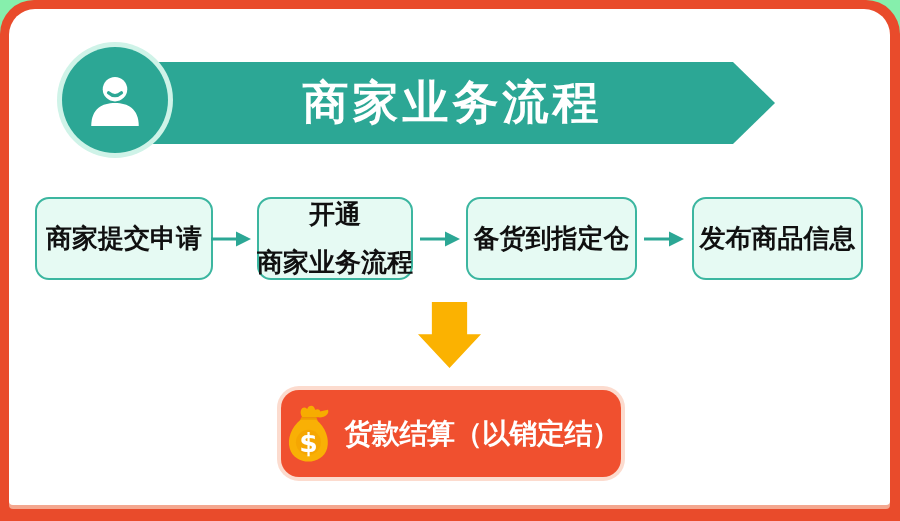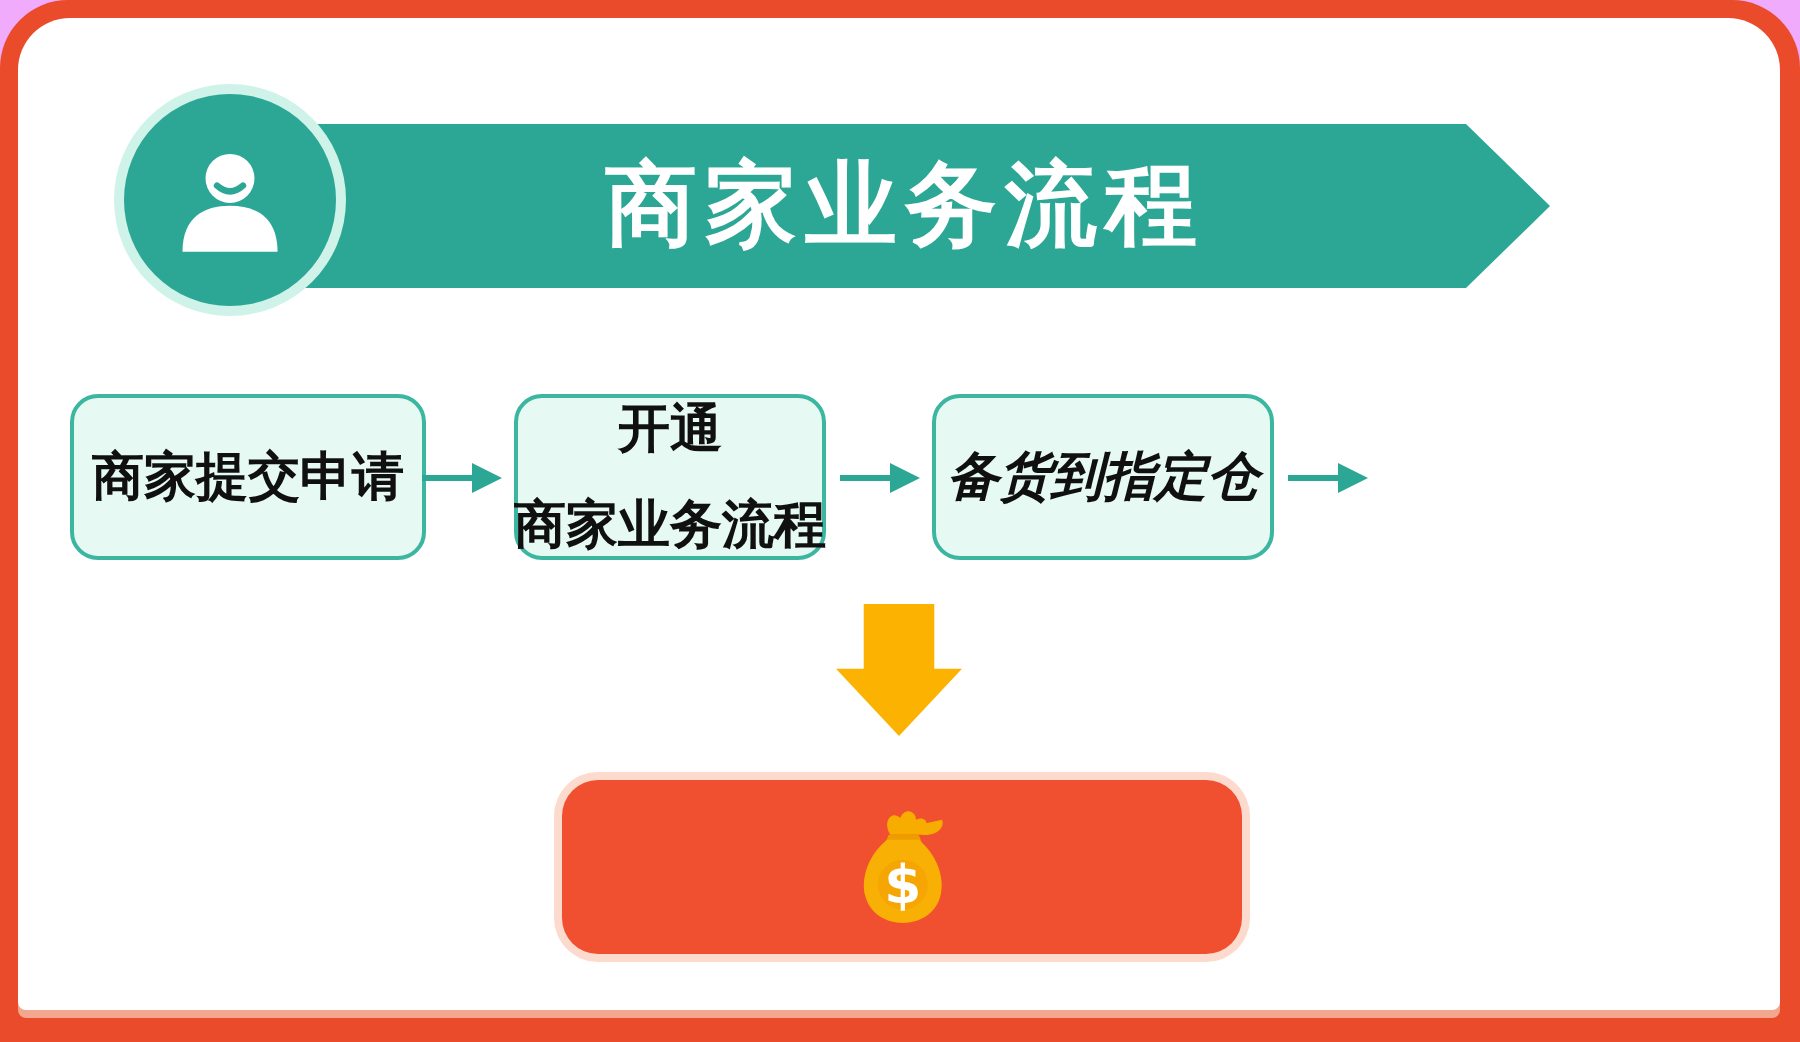--- a/index.html
+++ b/index.html
@@ -1,19 +1,19 @@
 <!DOCTYPE html>
 <html><head>
 <meta charset="utf-8">
 <style>
   html,body{margin:0;padding:0;background:#ffffff;}
   *{box-sizing:border-box;}
   body{font-family:"Liberation Sans","DejaVu Sans",sans-serif;}
 
-  .canvas{position:relative;width:900px;height:521px;background:#f0abfc;overflow:hidden;}
+  .canvas{position:relative;width:900px;height:521px;background:#86efac;overflow:hidden;}
 
   
   .frame{position:absolute;inset:0;background:#E94B2B;border-radius:34px 34px 0 0;}
 
   
   .card{position:absolute;left:9px;top:9px;width:881px;height:496px;background:#ffffff;
         border-radius:26px 26px 4px 4px;box-shadow:0 4px 0 0 #F4A78F;}
 
   
   .banner{position:absolute;left:112px;top:62px;width:663px;height:82px;background:#2CA795;
@@ -27,21 +27,21 @@
                background:#CFF3E8;display:flex;align-items:center;justify-content:center;}
   .avatar-circle{width:106px;height:106px;border-radius:50%;background:#2CA795;
                  display:flex;align-items:center;justify-content:center;}
 
   
   .step{position:absolute;top:197px;height:83px;background:#E6FAF3;border:2px solid #3CB6A0;
         border-radius:14px;display:flex;flex-direction:column;align-items:center;justify-content:center;
         color:#101010;font-size:26px;font-weight:800;line-height:1.22;white-space:nowrap;}
   .step-1{left:35px;width:178px;}
   .step-2{left:257px;width:156px;gap:16px;}
-  .step-3{left:466px;width:171px;font-style:italic;}
+  .step-3{left:466px;width:171px;}
   .step-4{left:692px;width:171px;}
 
   
   .flow-arrow{position:absolute;top:230px;width:40px;height:18px;}
   .flow-arrow-1{left:211px;}
   .flow-arrow-2{left:420px;}
   .flow-arrow-3{left:644px;}
 
   
   .down-arrow{position:absolute;left:418px;top:302px;width:63px;height:66px;background:#FBB201;
@@ -77,20 +77,23 @@
   <div class="step step-1">
     <span>商家提交申请</span>
   </div>
   <div class="step step-2">
     <span>开通</span>
     <span>商家业务流程</span>
   </div>
   <div class="step step-3">
     <span>备货到指定仓</span>
   </div>
+  <div class="step step-4">
+    <span>发布商品信息</span>
+  </div>
 
   <svg class="flow-arrow flow-arrow-1" viewBox="0 0 40 18">
     <line x1="0" y1="9" x2="27" y2="9" stroke="#2CA795" stroke-width="3"></line>
     <polygon points="25,1.5 40,9 25,16.5" fill="#2CA795"></polygon>
   </svg>
   <svg class="flow-arrow flow-arrow-2" viewBox="0 0 40 18">
     <line x1="0" y1="9" x2="27" y2="9" stroke="#2CA795" stroke-width="3"></line>
     <polygon points="25,1.5 40,9 25,16.5" fill="#2CA795"></polygon>
   </svg>
   <svg class="flow-arrow flow-arrow-3" viewBox="0 0 40 18">
@@ -102,14 +105,15 @@
 
   <div class="settle">
     <svg width="50" height="60" viewBox="0 0 60 72">
       <path d="M23 16 C18 8 24 1 29 6 C31 0 38 1 38.5 7 C45 4 47 11 42 16 Z" fill="#F7AC00"></path>
       <path d="M40 10 L54 7 C56 12 50 17 42 16 Z" fill="#F7AC00"></path>
       <path d="M22 16 L40 16 L42 21 L20 21 Z" fill="#EE9D00"></path>
       <path d="M21 19 L40 19 C51 28 56 42 53 53 C50 64 40 69 30.5 69 C21 69 11 64 8 53 C5 42 10 28 21 19 Z" fill="#F9B005"></path>
       <circle cx="30.5" cy="46" r="15" fill="#F29E00" opacity="0.55"></circle>
       <text x="30.5" y="57" font-size="32" font-weight="bold" fill="#ffffff" text-anchor="middle" font-family="DejaVu Sans, sans-serif">$</text>
     </svg>
+    <span class="settle-label">货款结算（以销定结）</span>
   </div>
 </div>
 
 </body></html>

